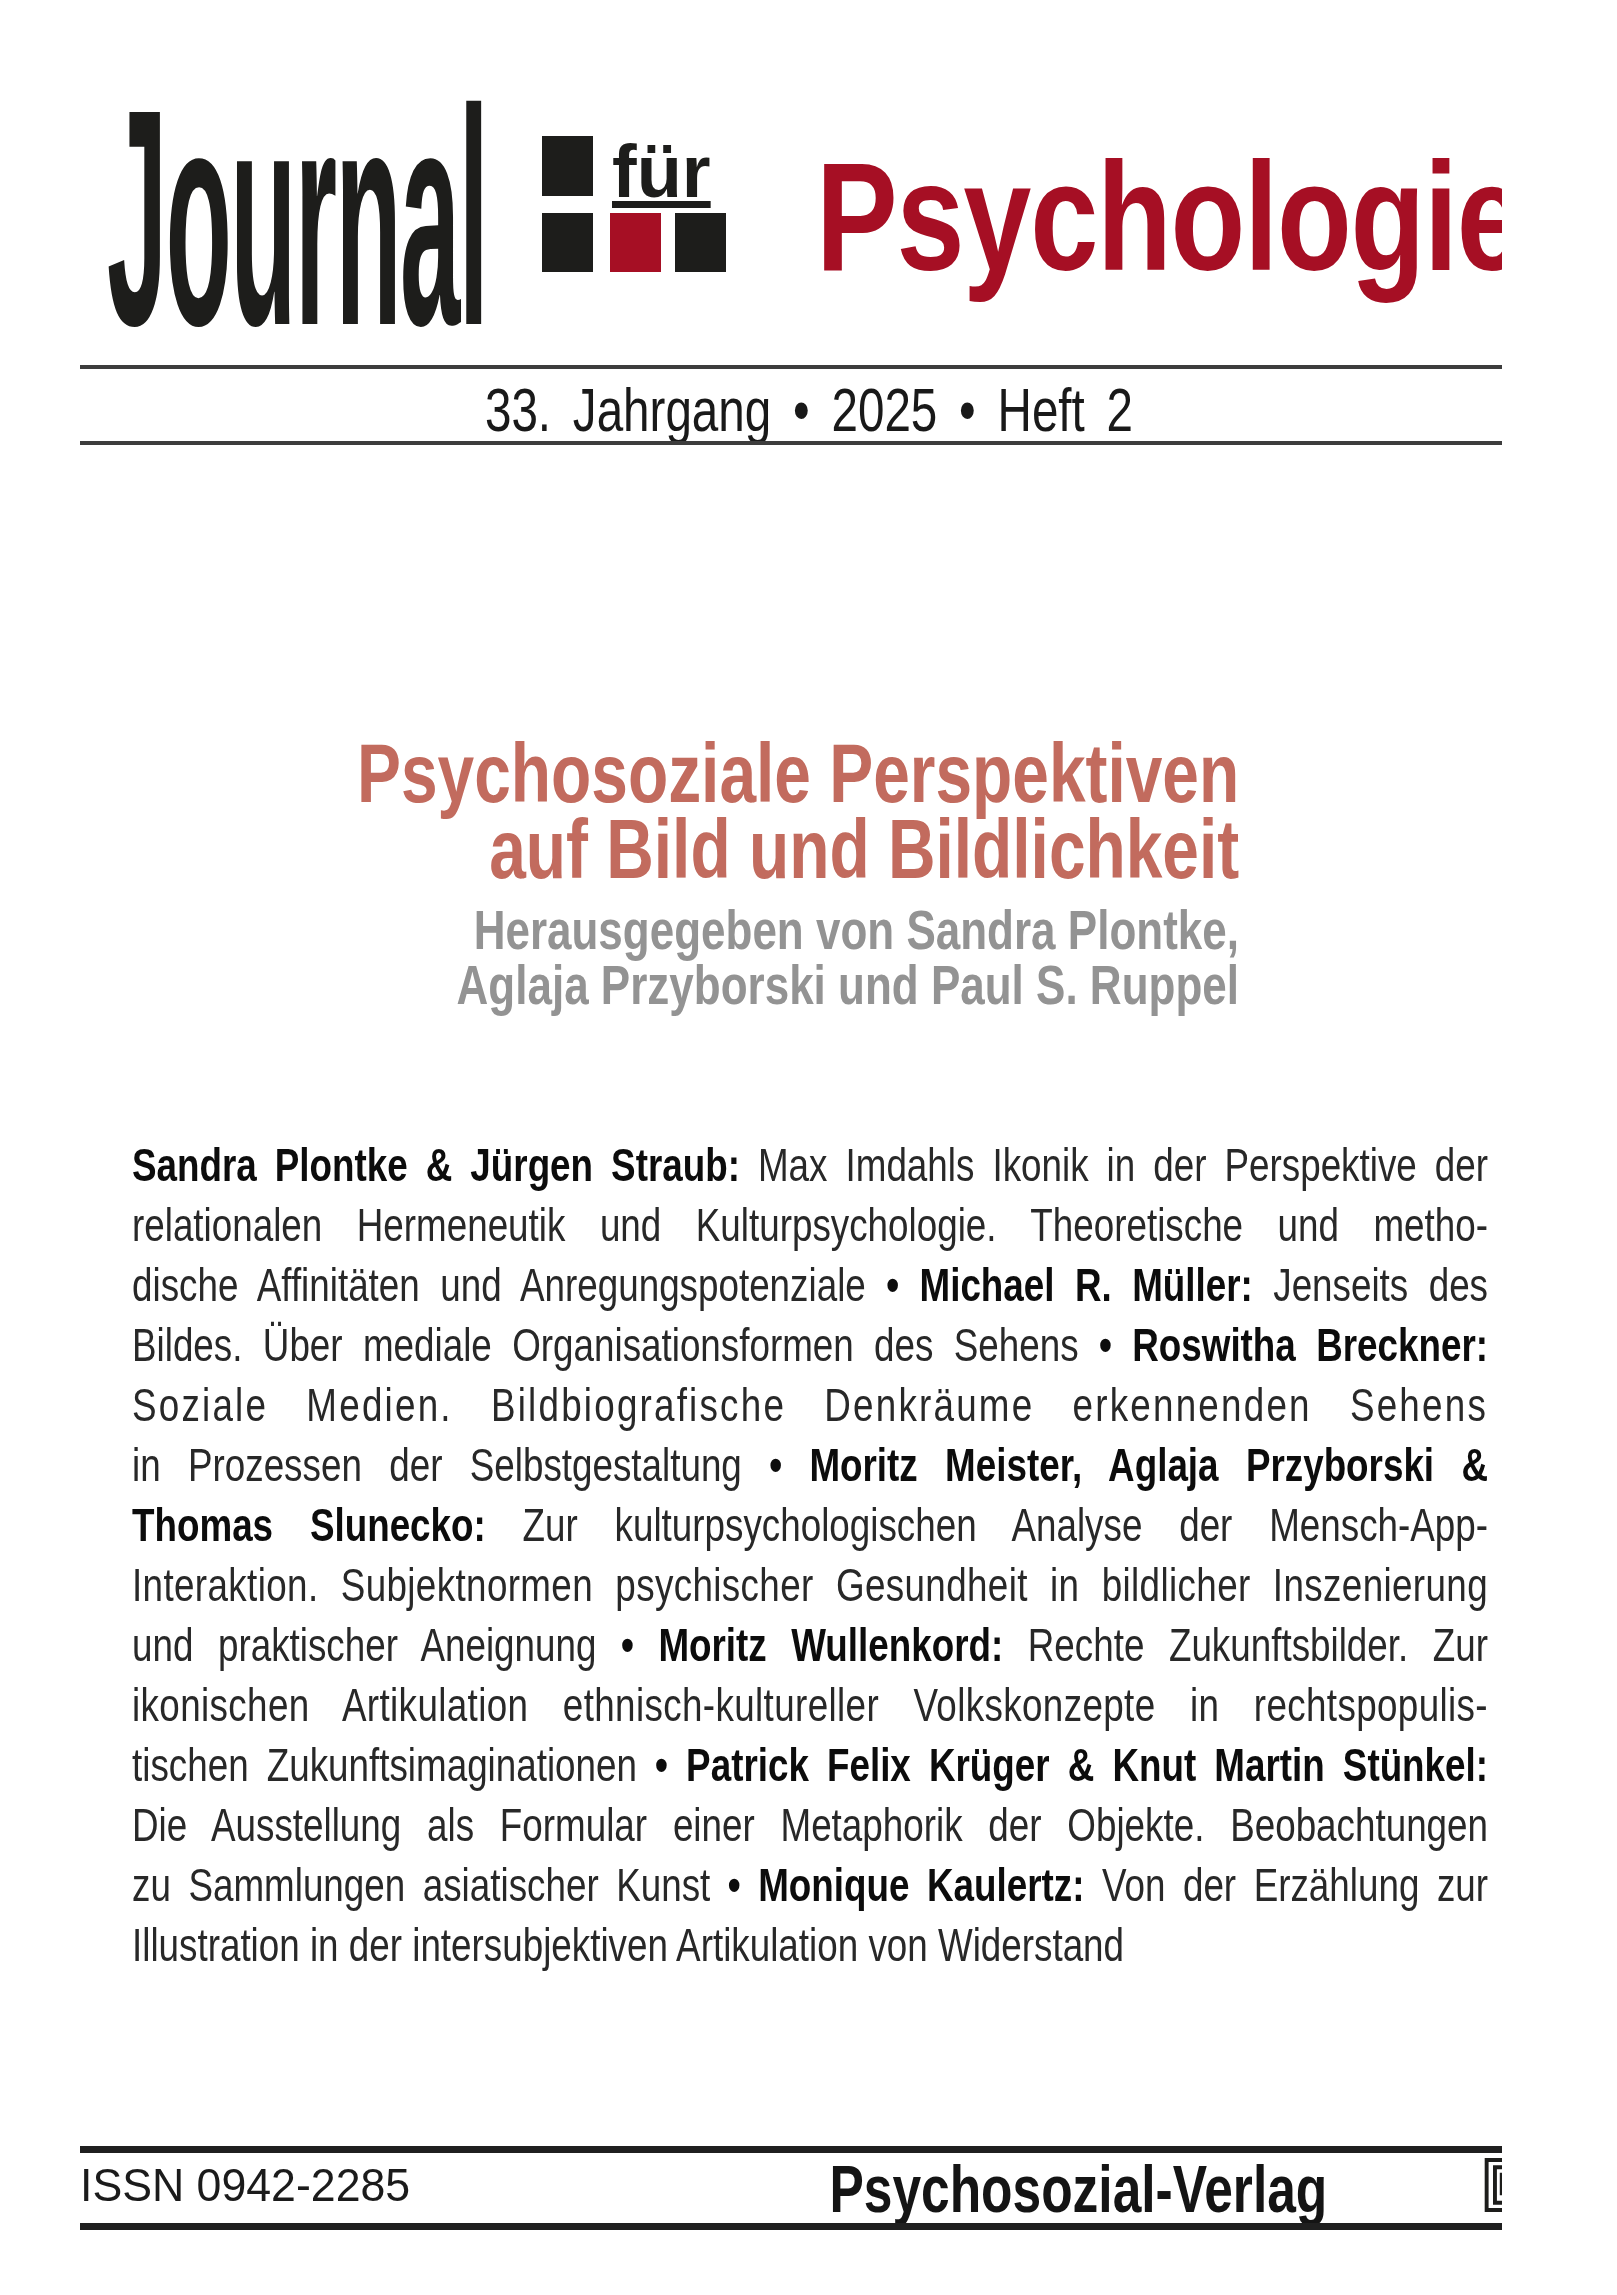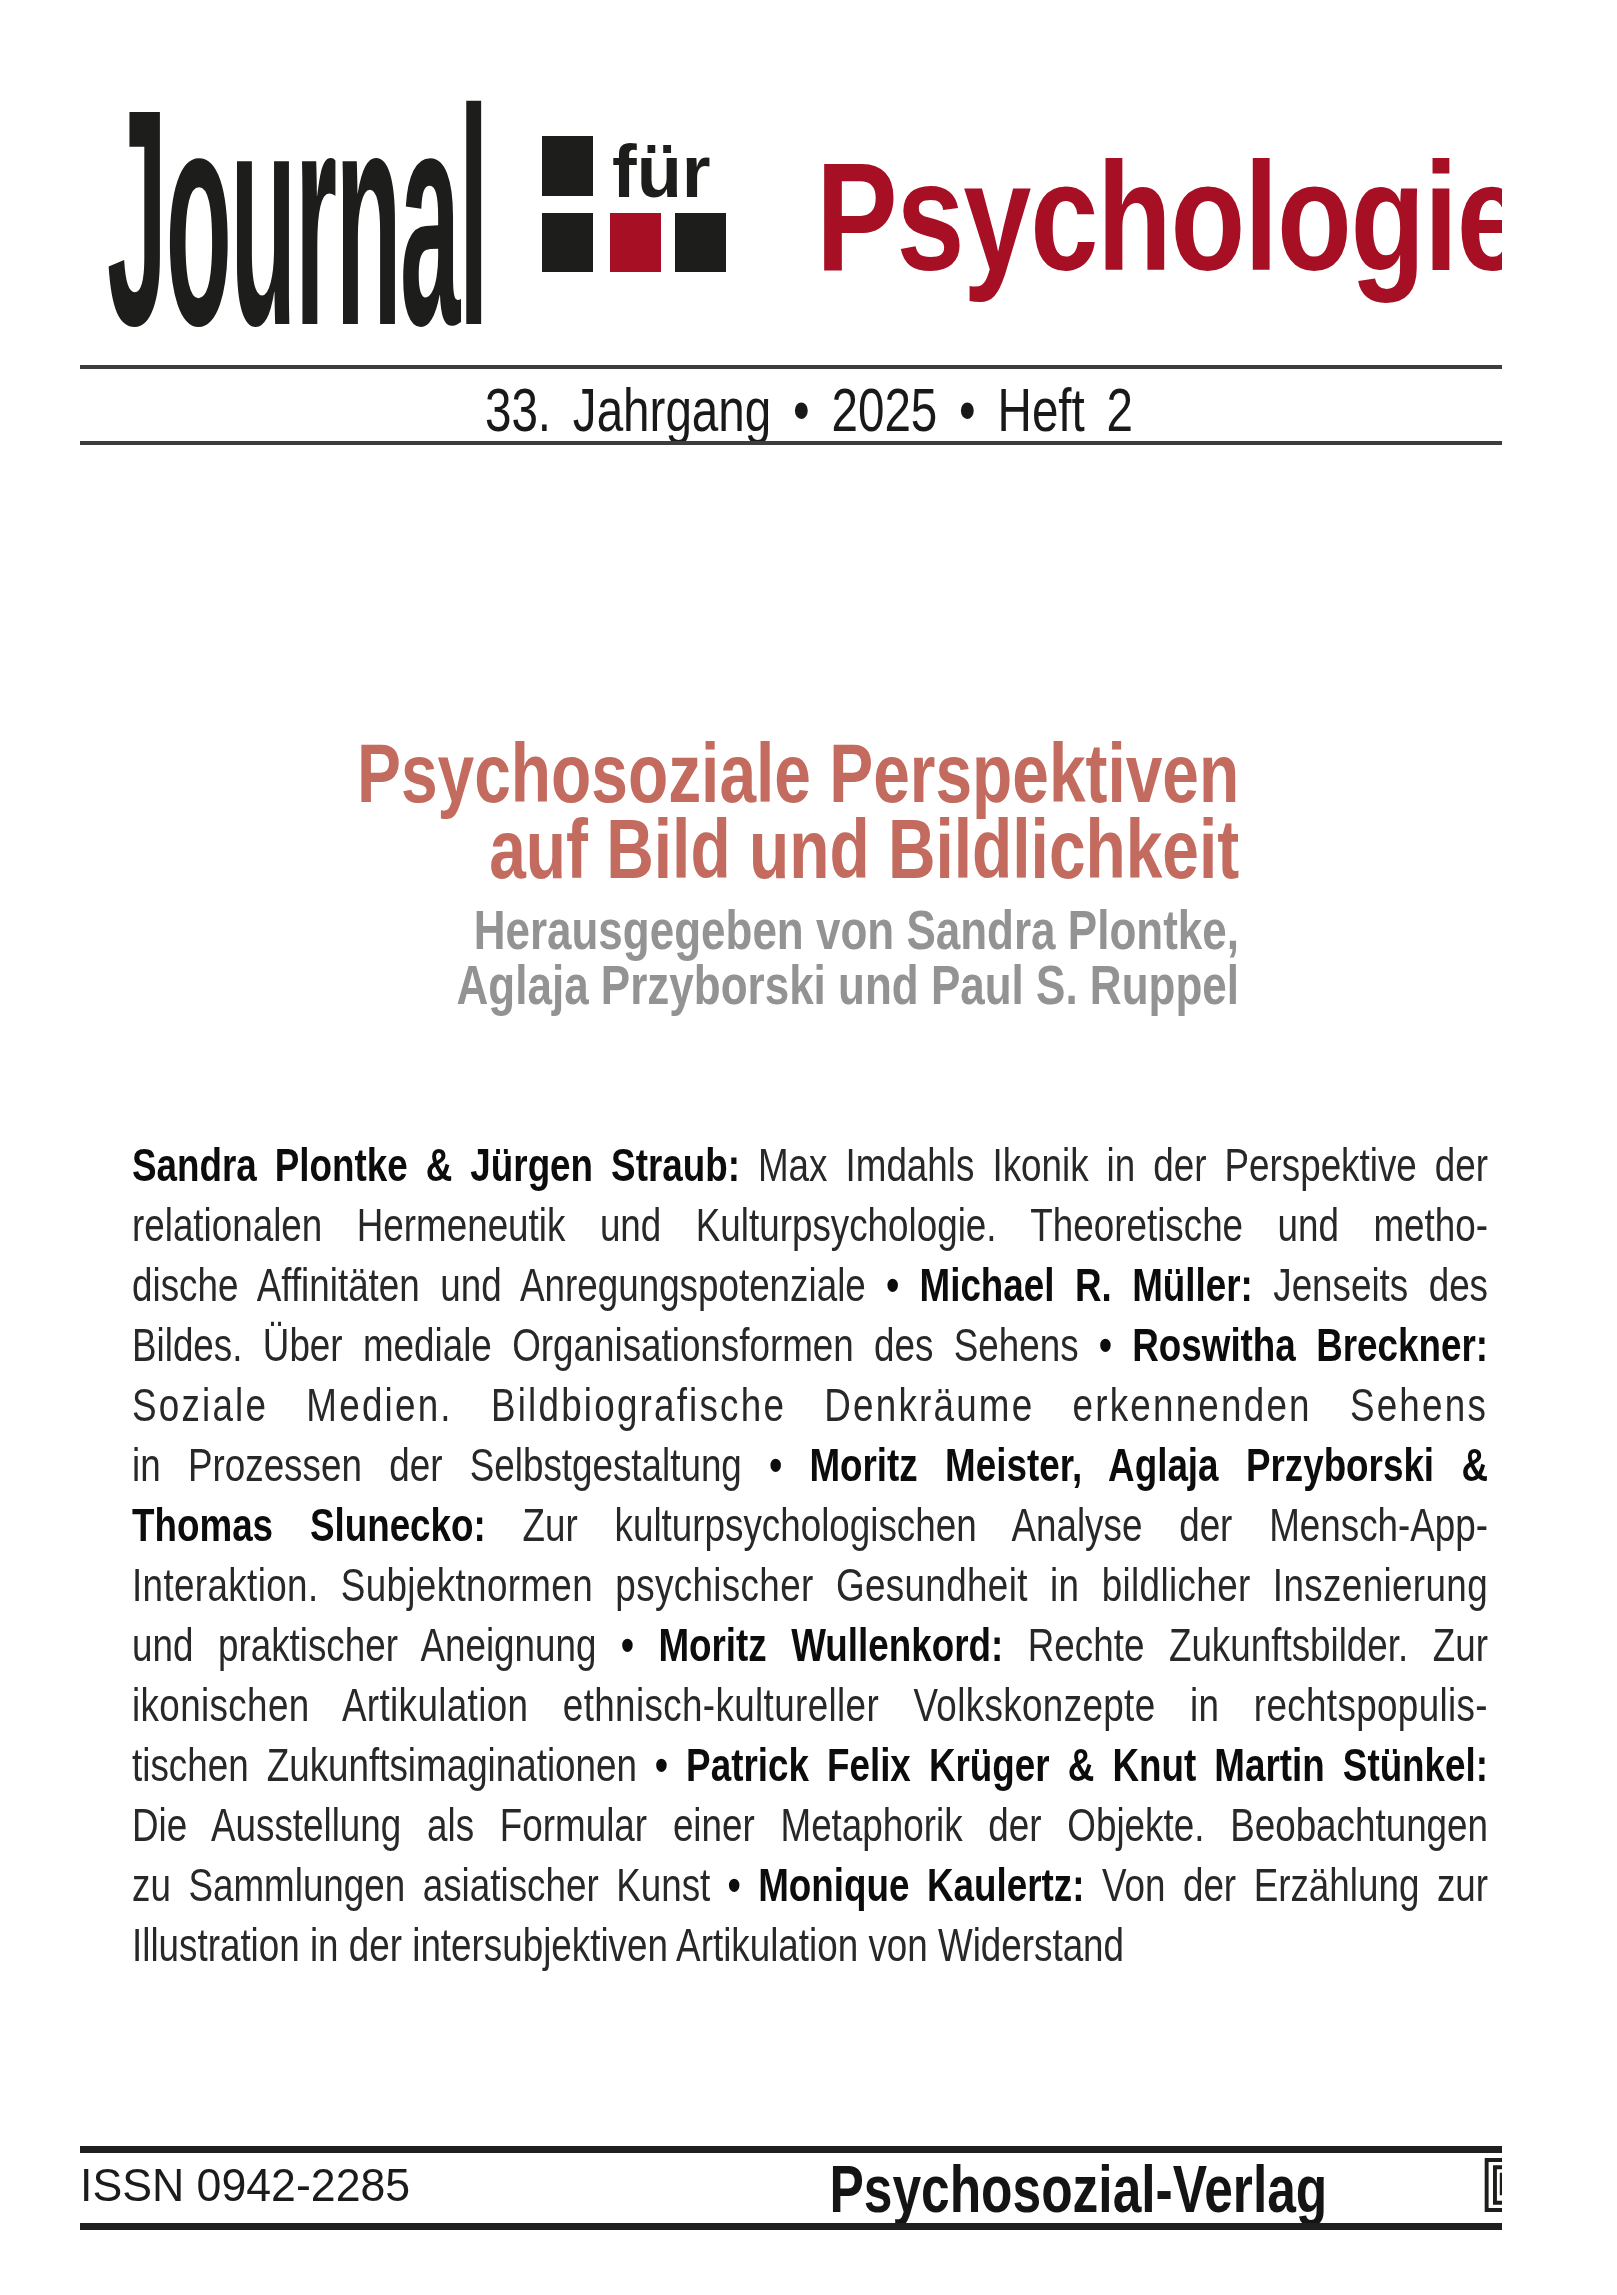--- a/index.html
+++ b/index.html
@@ -32,21 +32,21 @@
     color:var(--ink);
   }
   .sq{position:absolute;background:var(--ink);}
   .sq-top{left:542px;top:136px;width:51px;height:60px;}
   .sq-b1{left:542px;top:213px;width:51px;height:59px;}
   .sq-b2{left:610px;top:213px;width:51px;height:59px;background:var(--brand_red);}
   .sq-b3{left:675px;top:213px;width:51px;height:59px;}
   .mh-fuer{
     position:absolute;left:612px;top:135px;
     font-size:74px;line-height:1em;font-weight:700;
-    white-space:nowrap;color:var(--ink);
+    white-space:nowrap;color:var(--ink);text-decoration:underline;
   }
   .mh-psych{
     position:absolute;left:816px;top:140px;
     font-size:154px;line-height:1em;font-weight:700;
     letter-spacing:-0.01em;white-space:nowrap;
     transform:scaleX(0.795);transform-origin:left top;
     color:var(--brand_red);
   }
 
   

